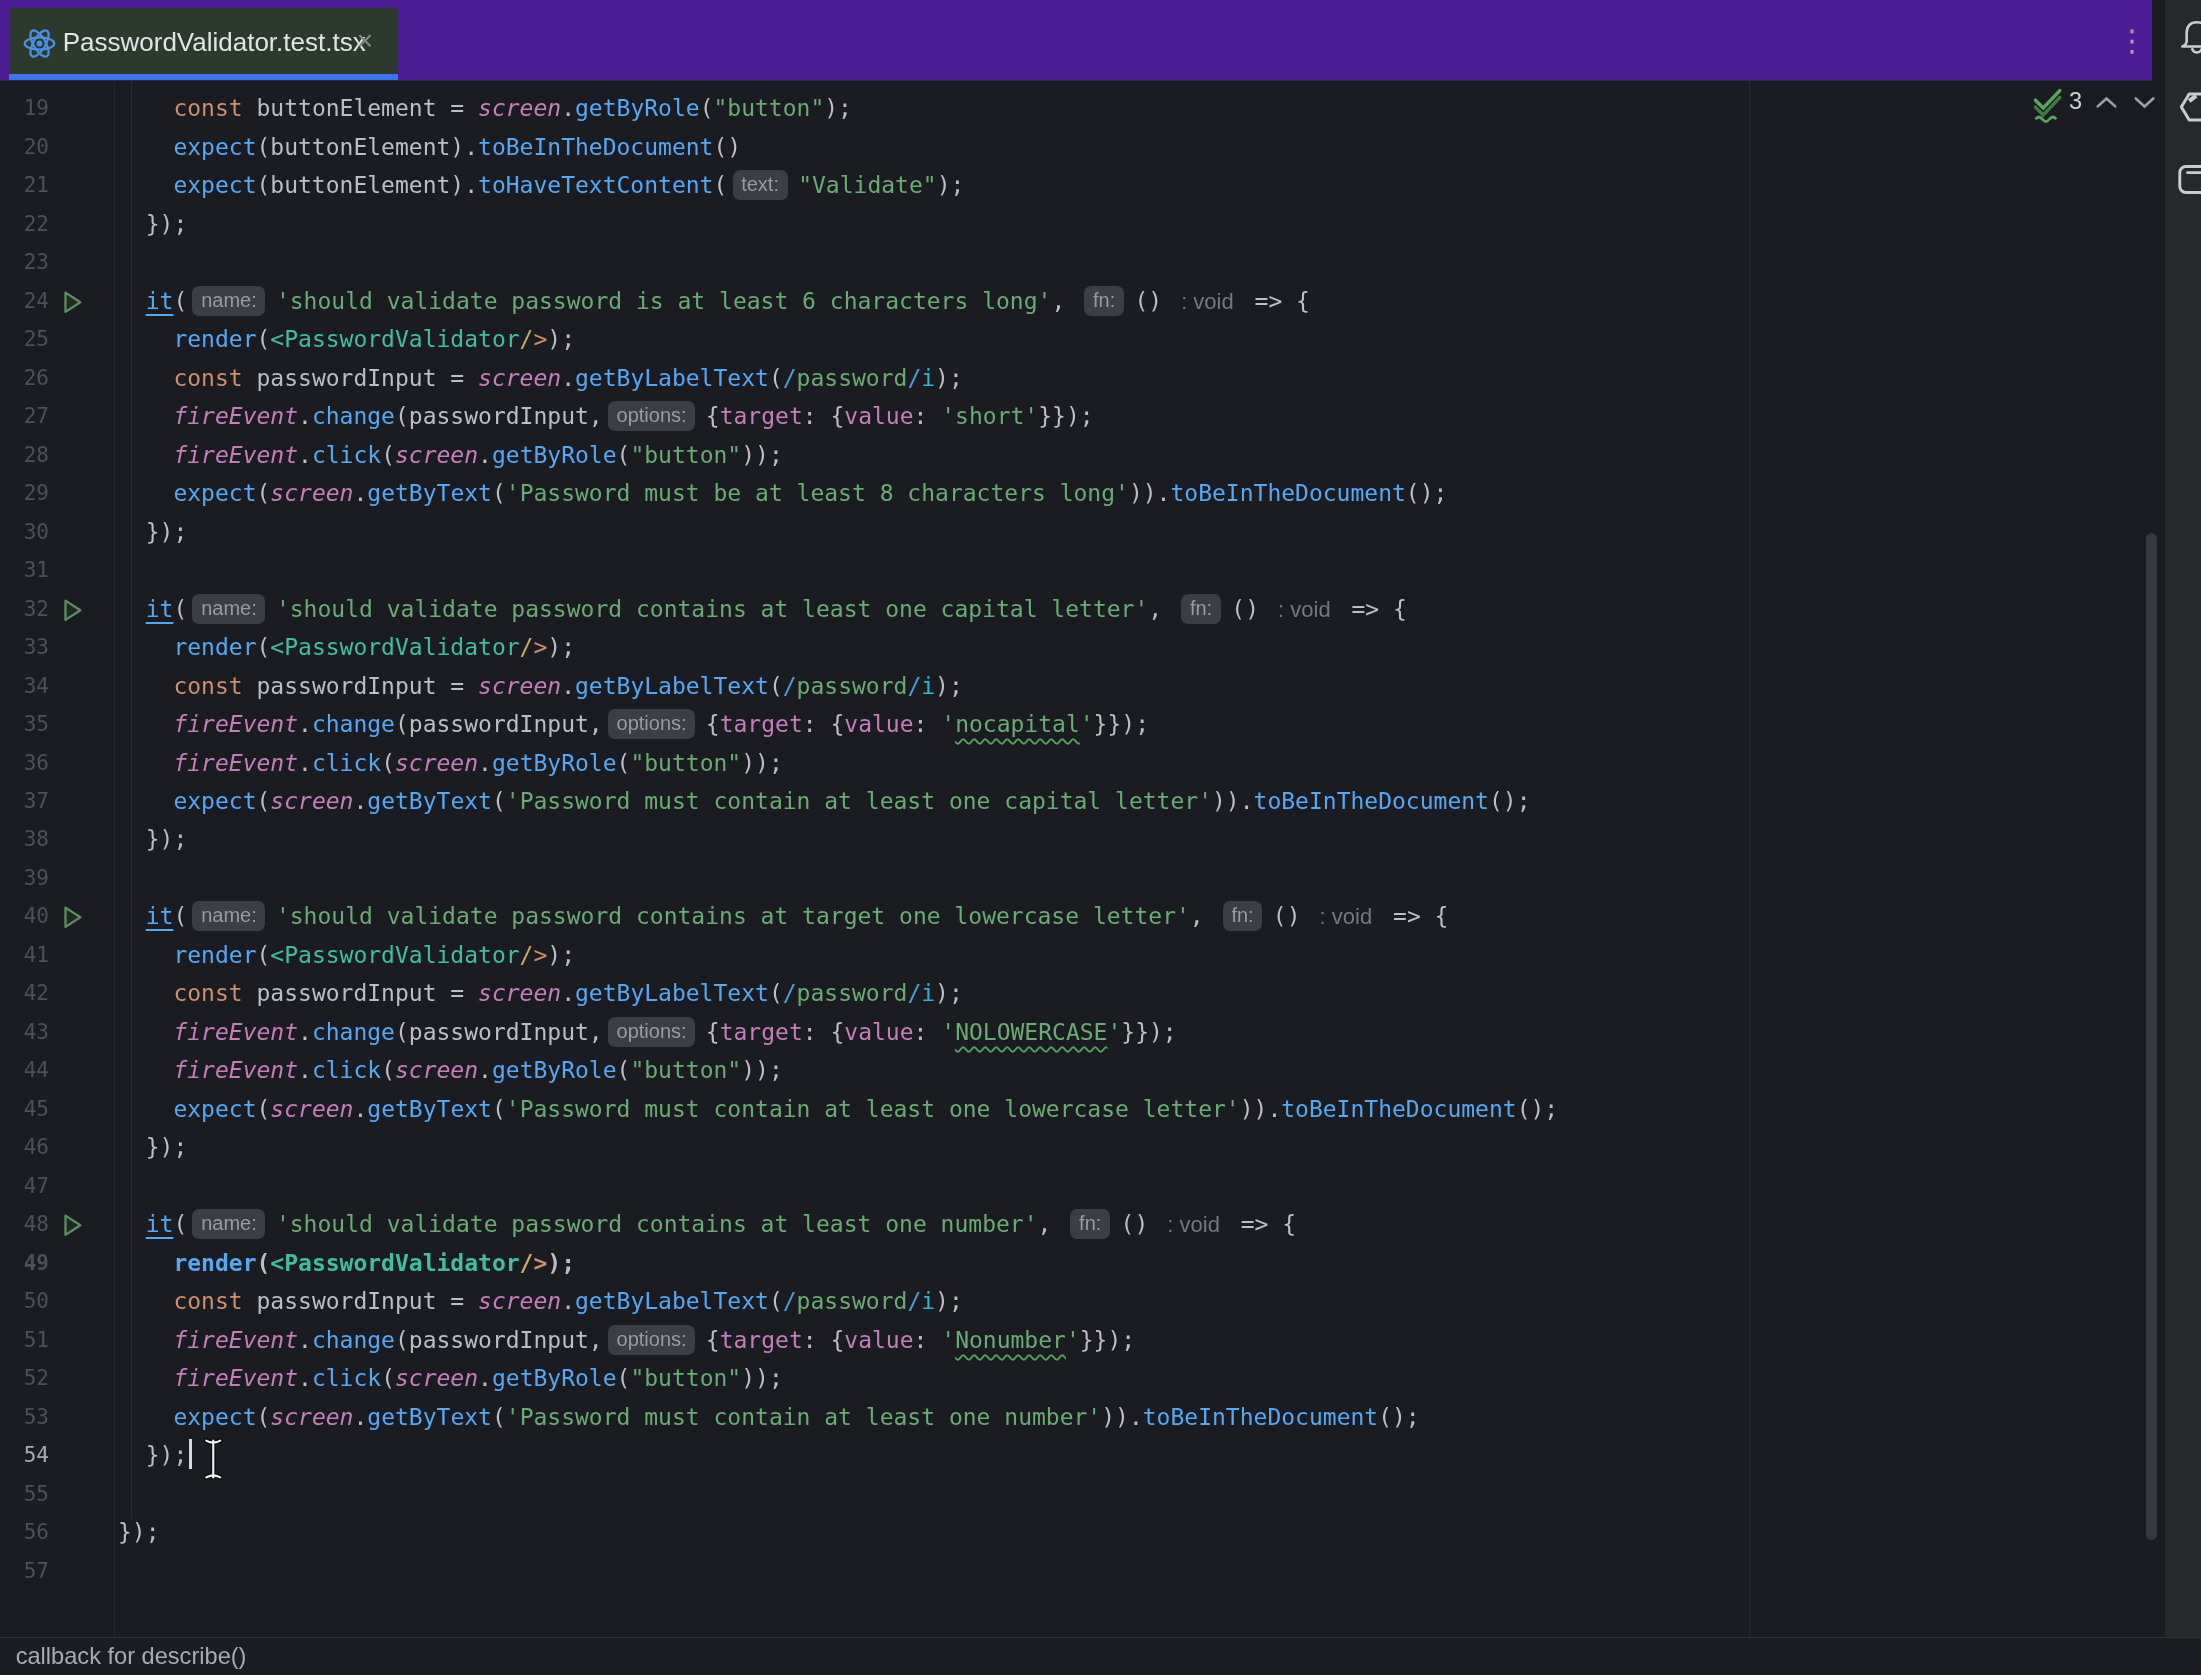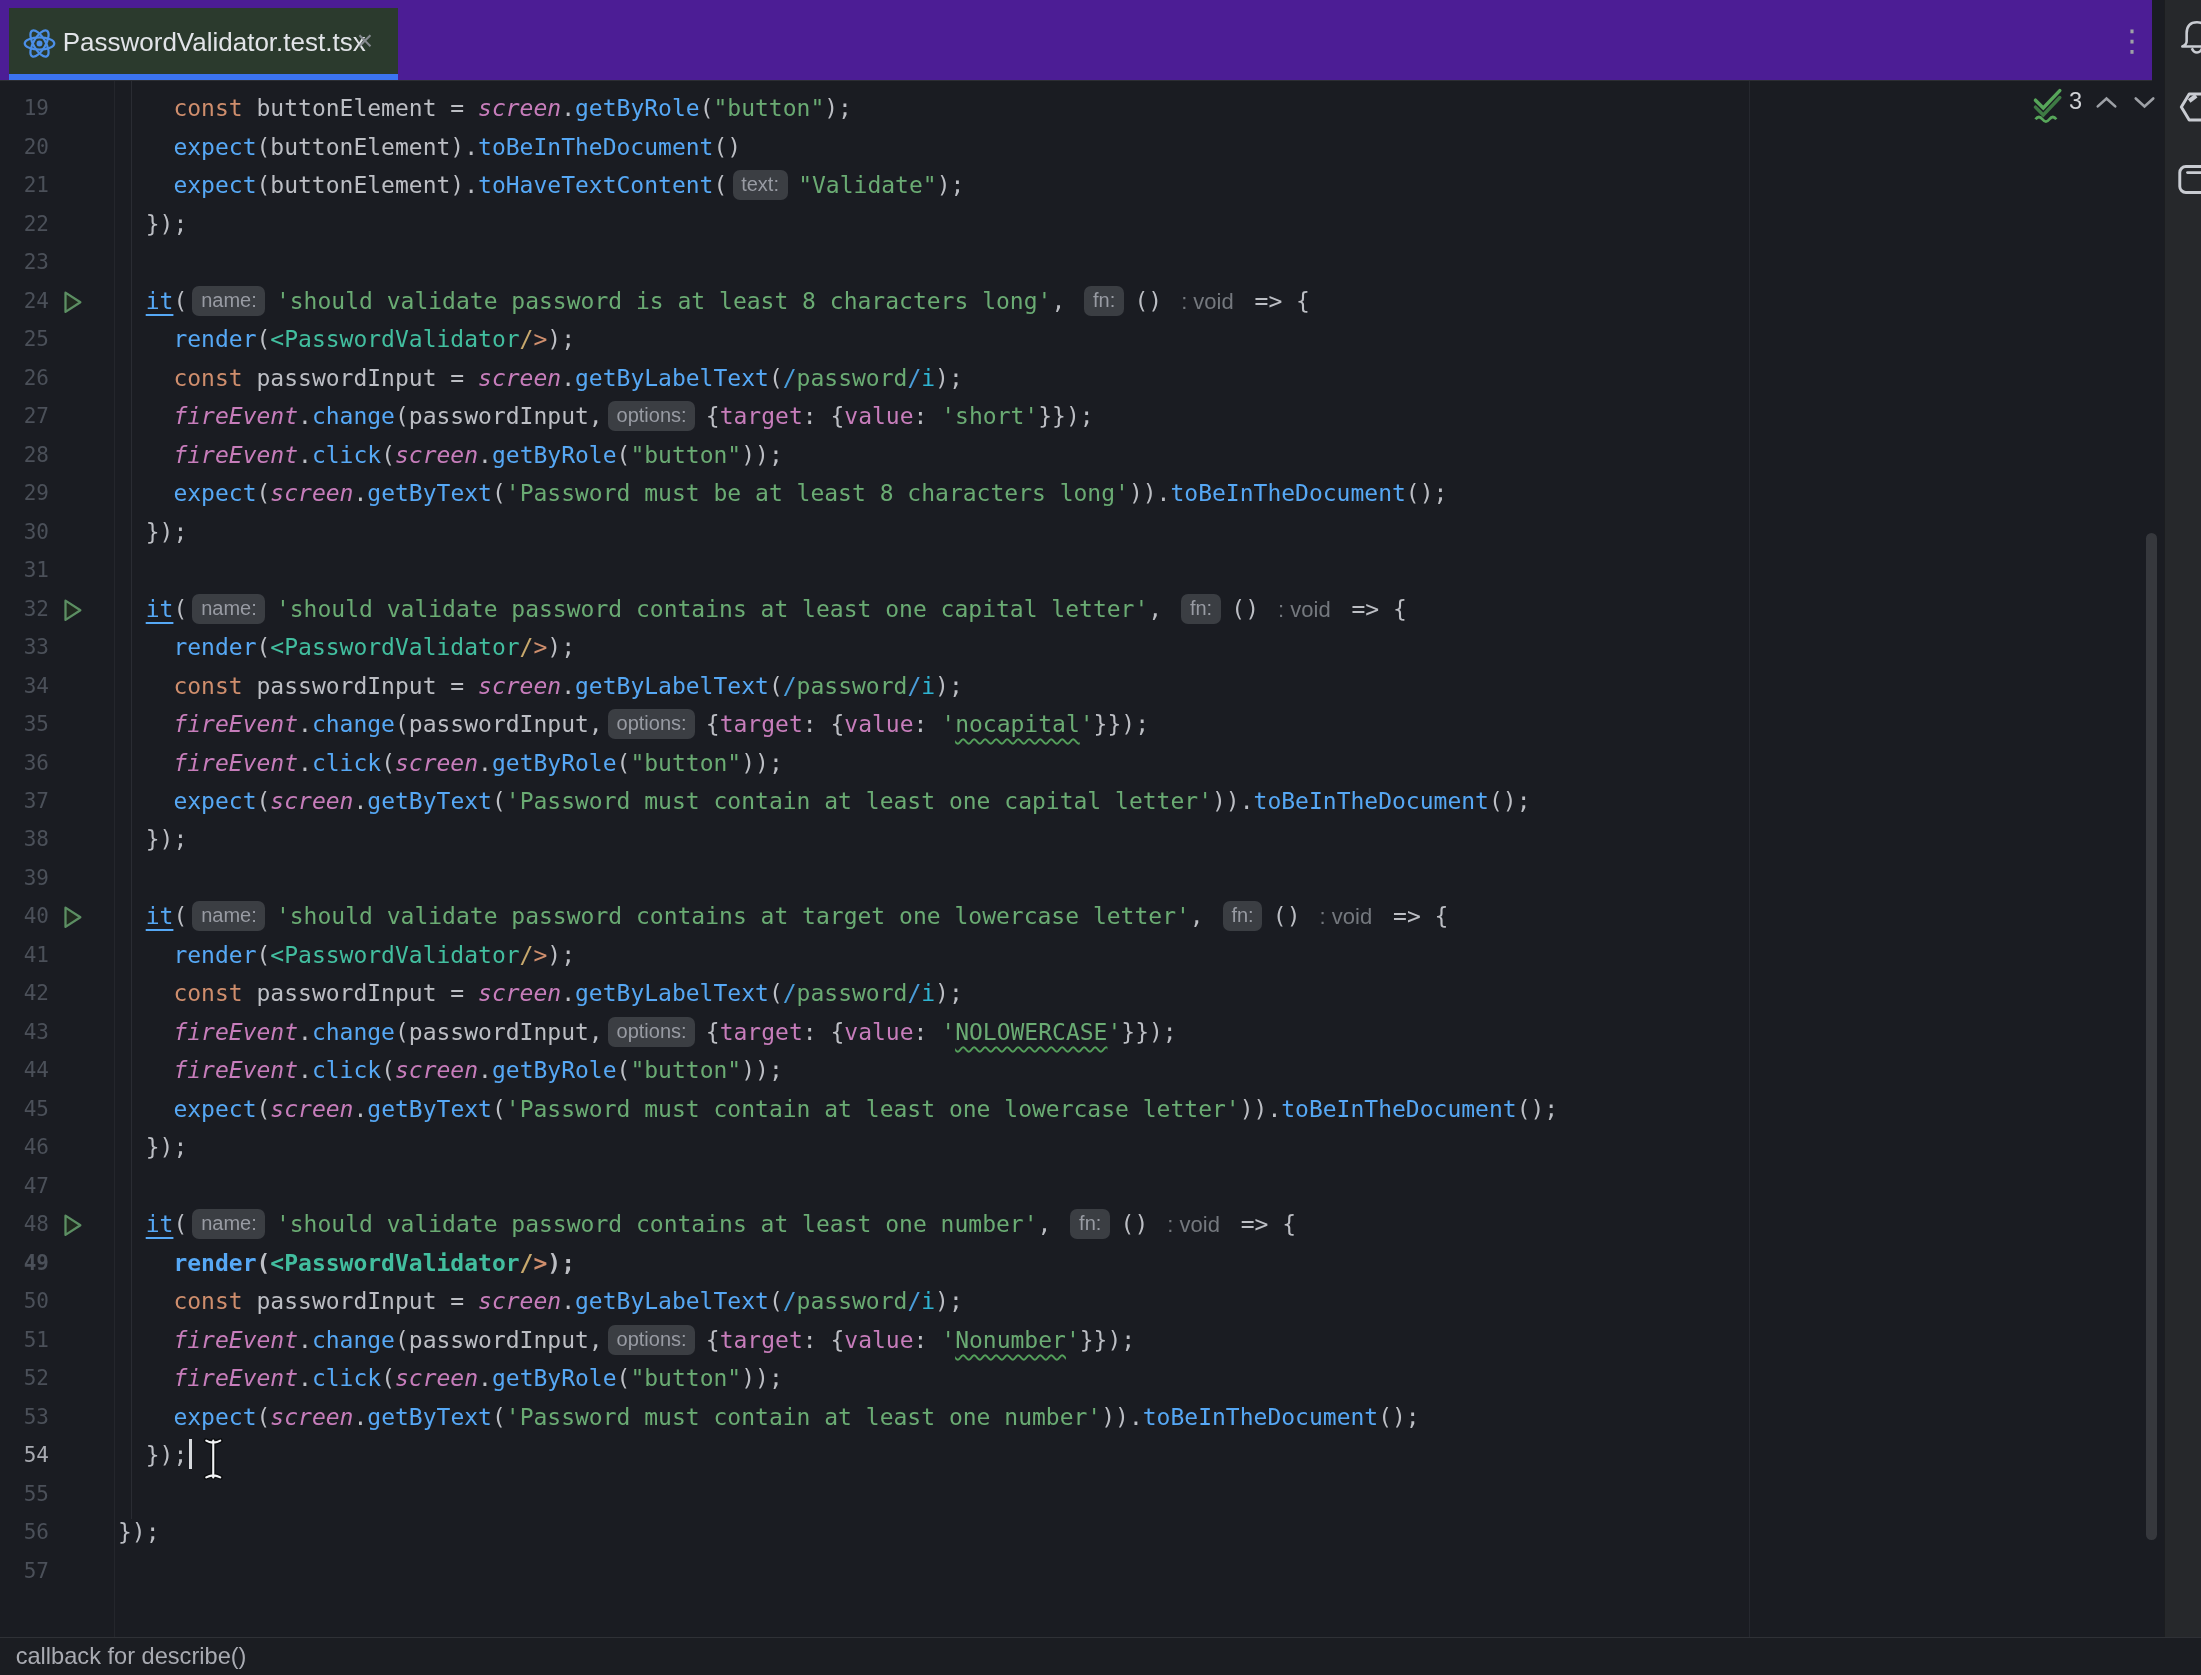--- a/index.html
+++ b/index.html
@@ -95,21 +95,21 @@
         </div>
         <div class="code-line" style="top: 243px;">
           <span class="lnum">23</span>
           <span class="lc"></span>
         </div>
         <div class="code-line" style="top: 282px;">
           <span class="lnum">24</span>
           <span class="runicon"><svg width="23" height="24.5" viewBox="0 0 13 14">
               <path d="M2.5 1.5 L11 7 L2.5 12.5 Z" fill="#20291f" stroke="#5c8f63" stroke-width="1.3" stroke-linejoin="round"></path>
             </svg></span>
-          <span class="lc"><span class="tk-p">  </span><span class="tk-it">it</span><span class="tk-p">(</span><span class="tk-b">name:</span><span class="tk-s">'should validate password is at least 8 characters long'</span><span class="tk-p">, </span><span class="tk-b">fn:</span><span class="tk-p">() </span><span class="tk-h">: void</span><span class="tk-p"> =&gt; {</span></span>
+          <span class="lc"><span class="tk-p">  </span><span class="tk-it">it</span><span class="tk-p">(</span><span class="tk-b">name:</span><span class="tk-s">'should validate password is at least 6 characters long'</span><span class="tk-p">, </span><span class="tk-b">fn:</span><span class="tk-p">() </span><span class="tk-h">: void</span><span class="tk-p"> =&gt; {</span></span>
         </div>
         <div class="code-line" style="top: 320px;">
           <span class="lnum">25</span>
           <span class="lc"><span class="tk-p">    </span><span class="tk-f">render</span><span class="tk-p">(</span><span class="tk-t">&lt;PasswordValidator</span><span class="tk-g">/</span><span class="tk-go">&gt;</span><span class="tk-p">);</span></span>
         </div>
         <div class="code-line" style="top: 359px;">
           <span class="lnum">26</span>
           <span class="lc"><span class="tk-p">    </span><span class="tk-k">const</span><span class="tk-p"> passwordInput = </span><span class="tk-o">screen</span><span class="tk-p">.</span><span class="tk-f">getByLabelText</span><span class="tk-p">(</span><span class="tk-rs">/</span><span class="tk-rb">password</span><span class="tk-rs">/</span><span class="tk-rf">i</span><span class="tk-p">);</span></span>
         </div>
         <div class="code-line" style="top: 397px;">

